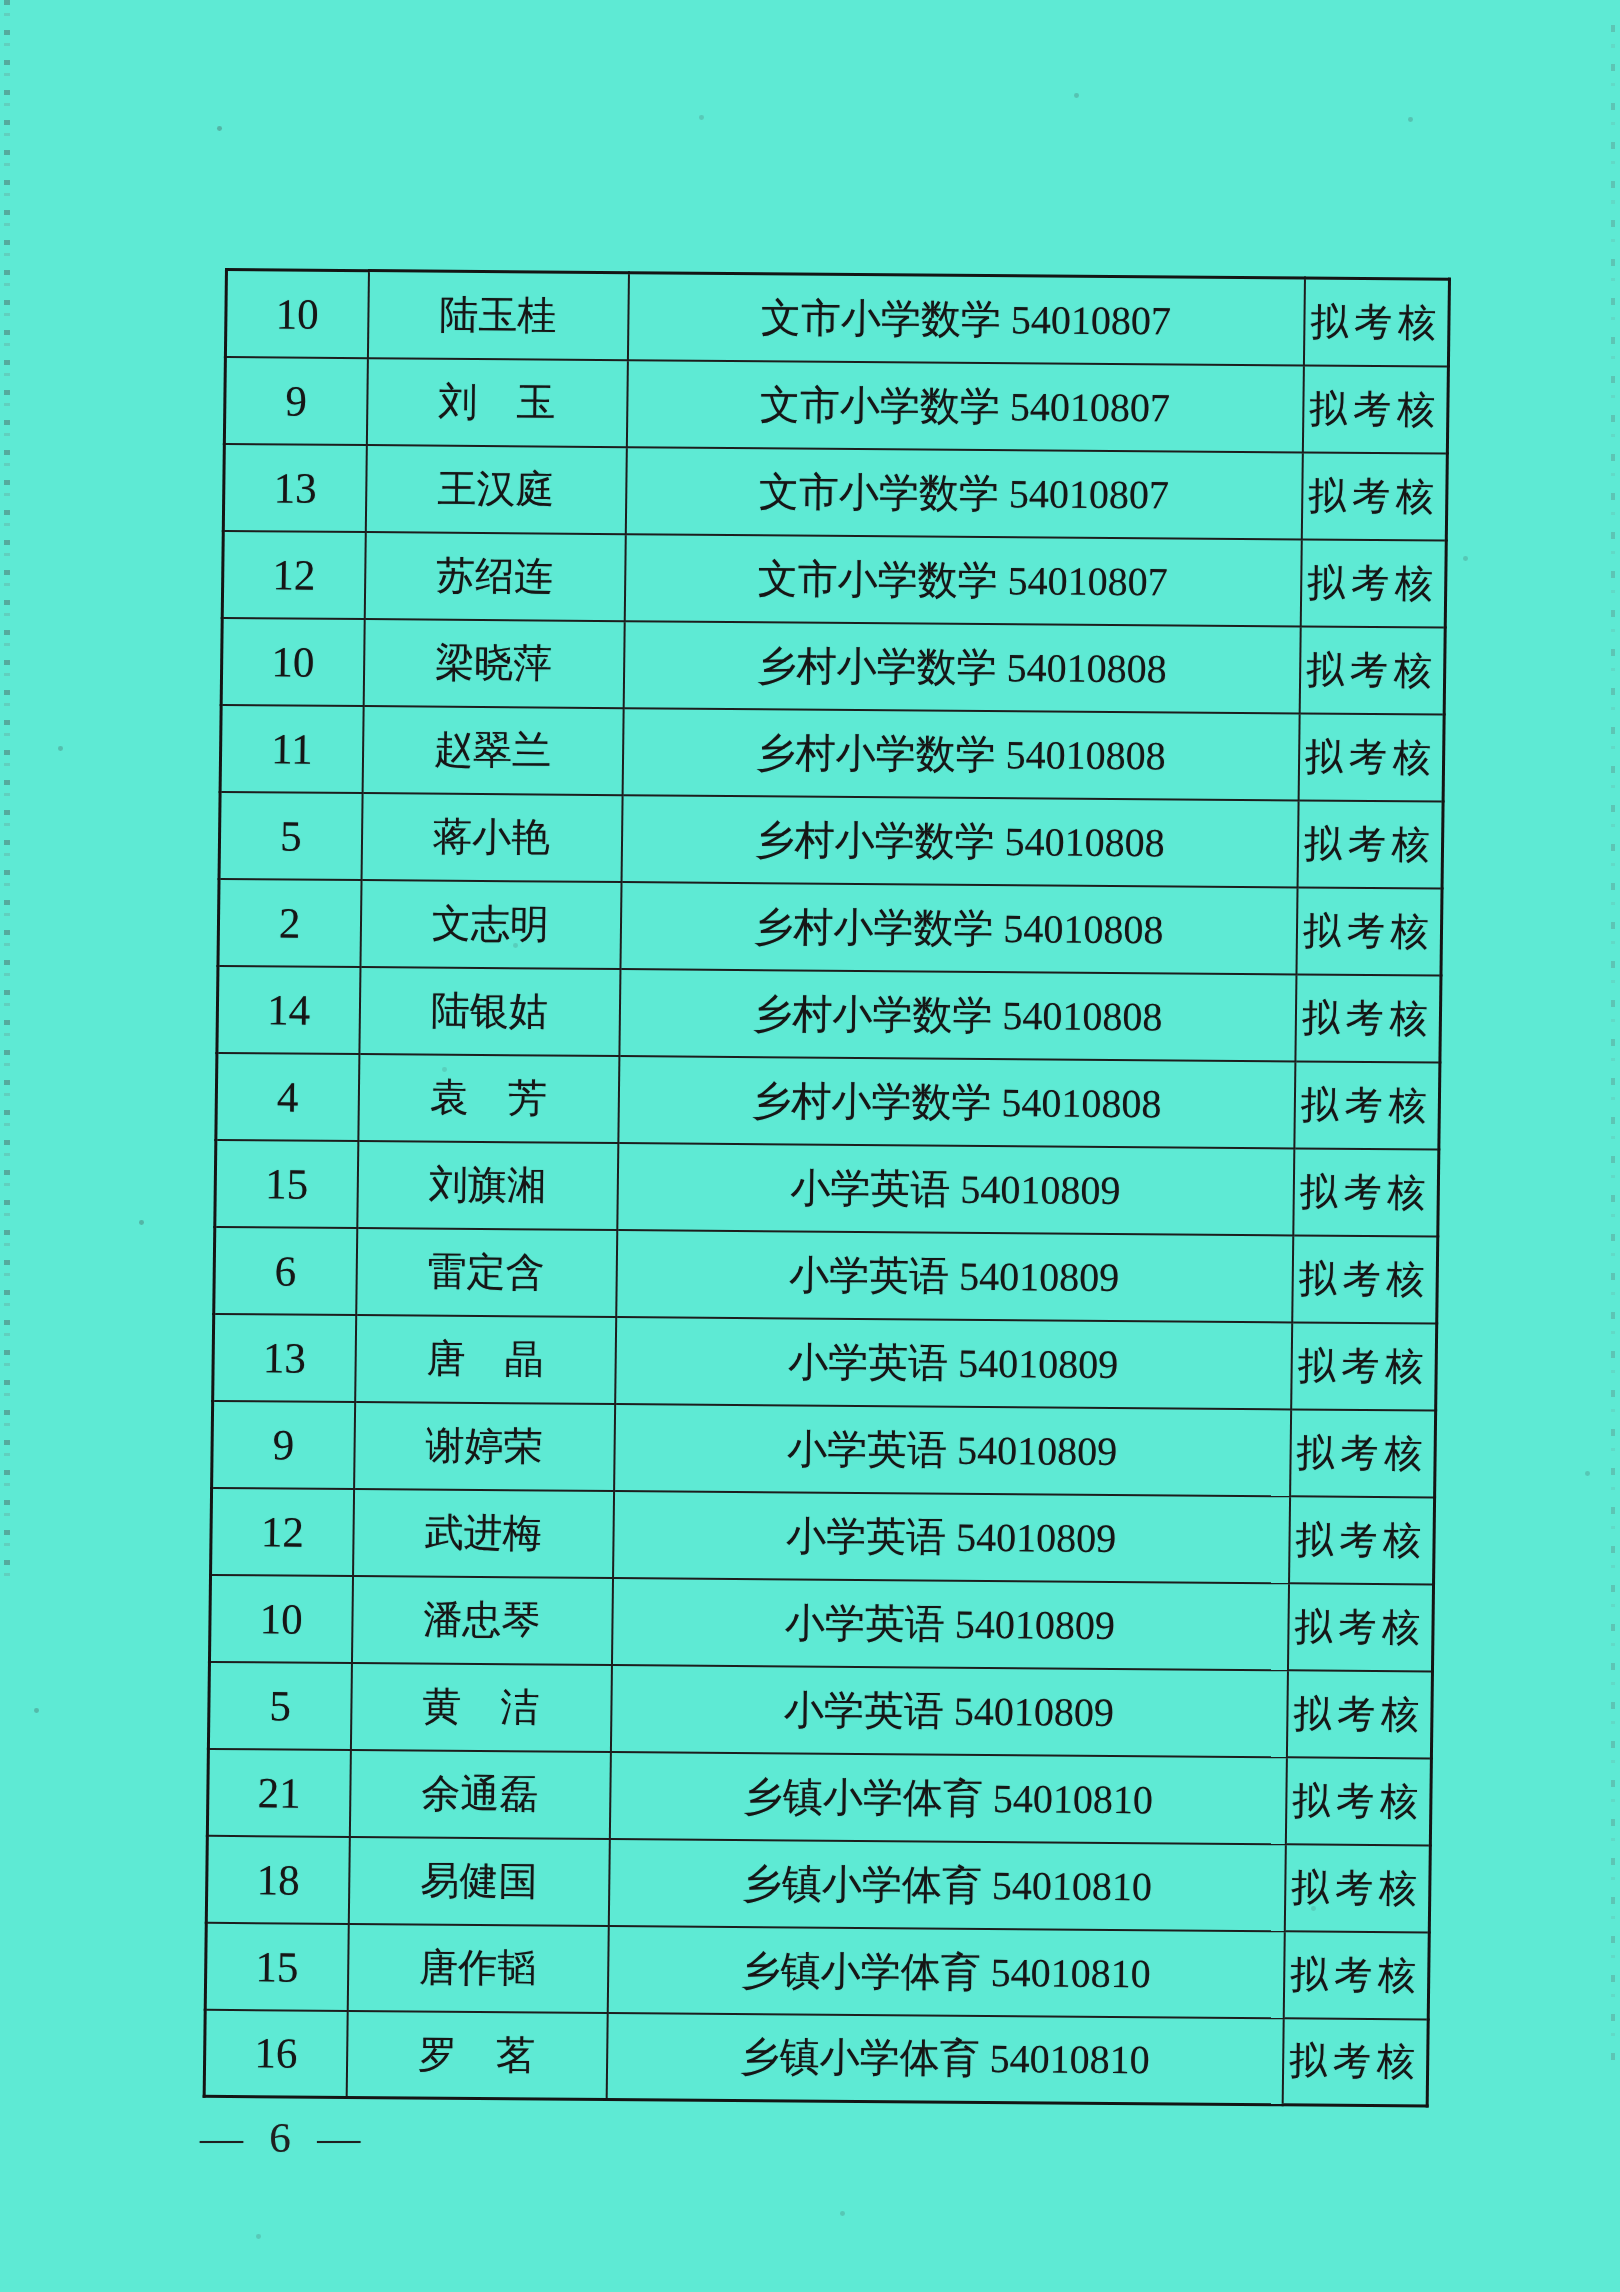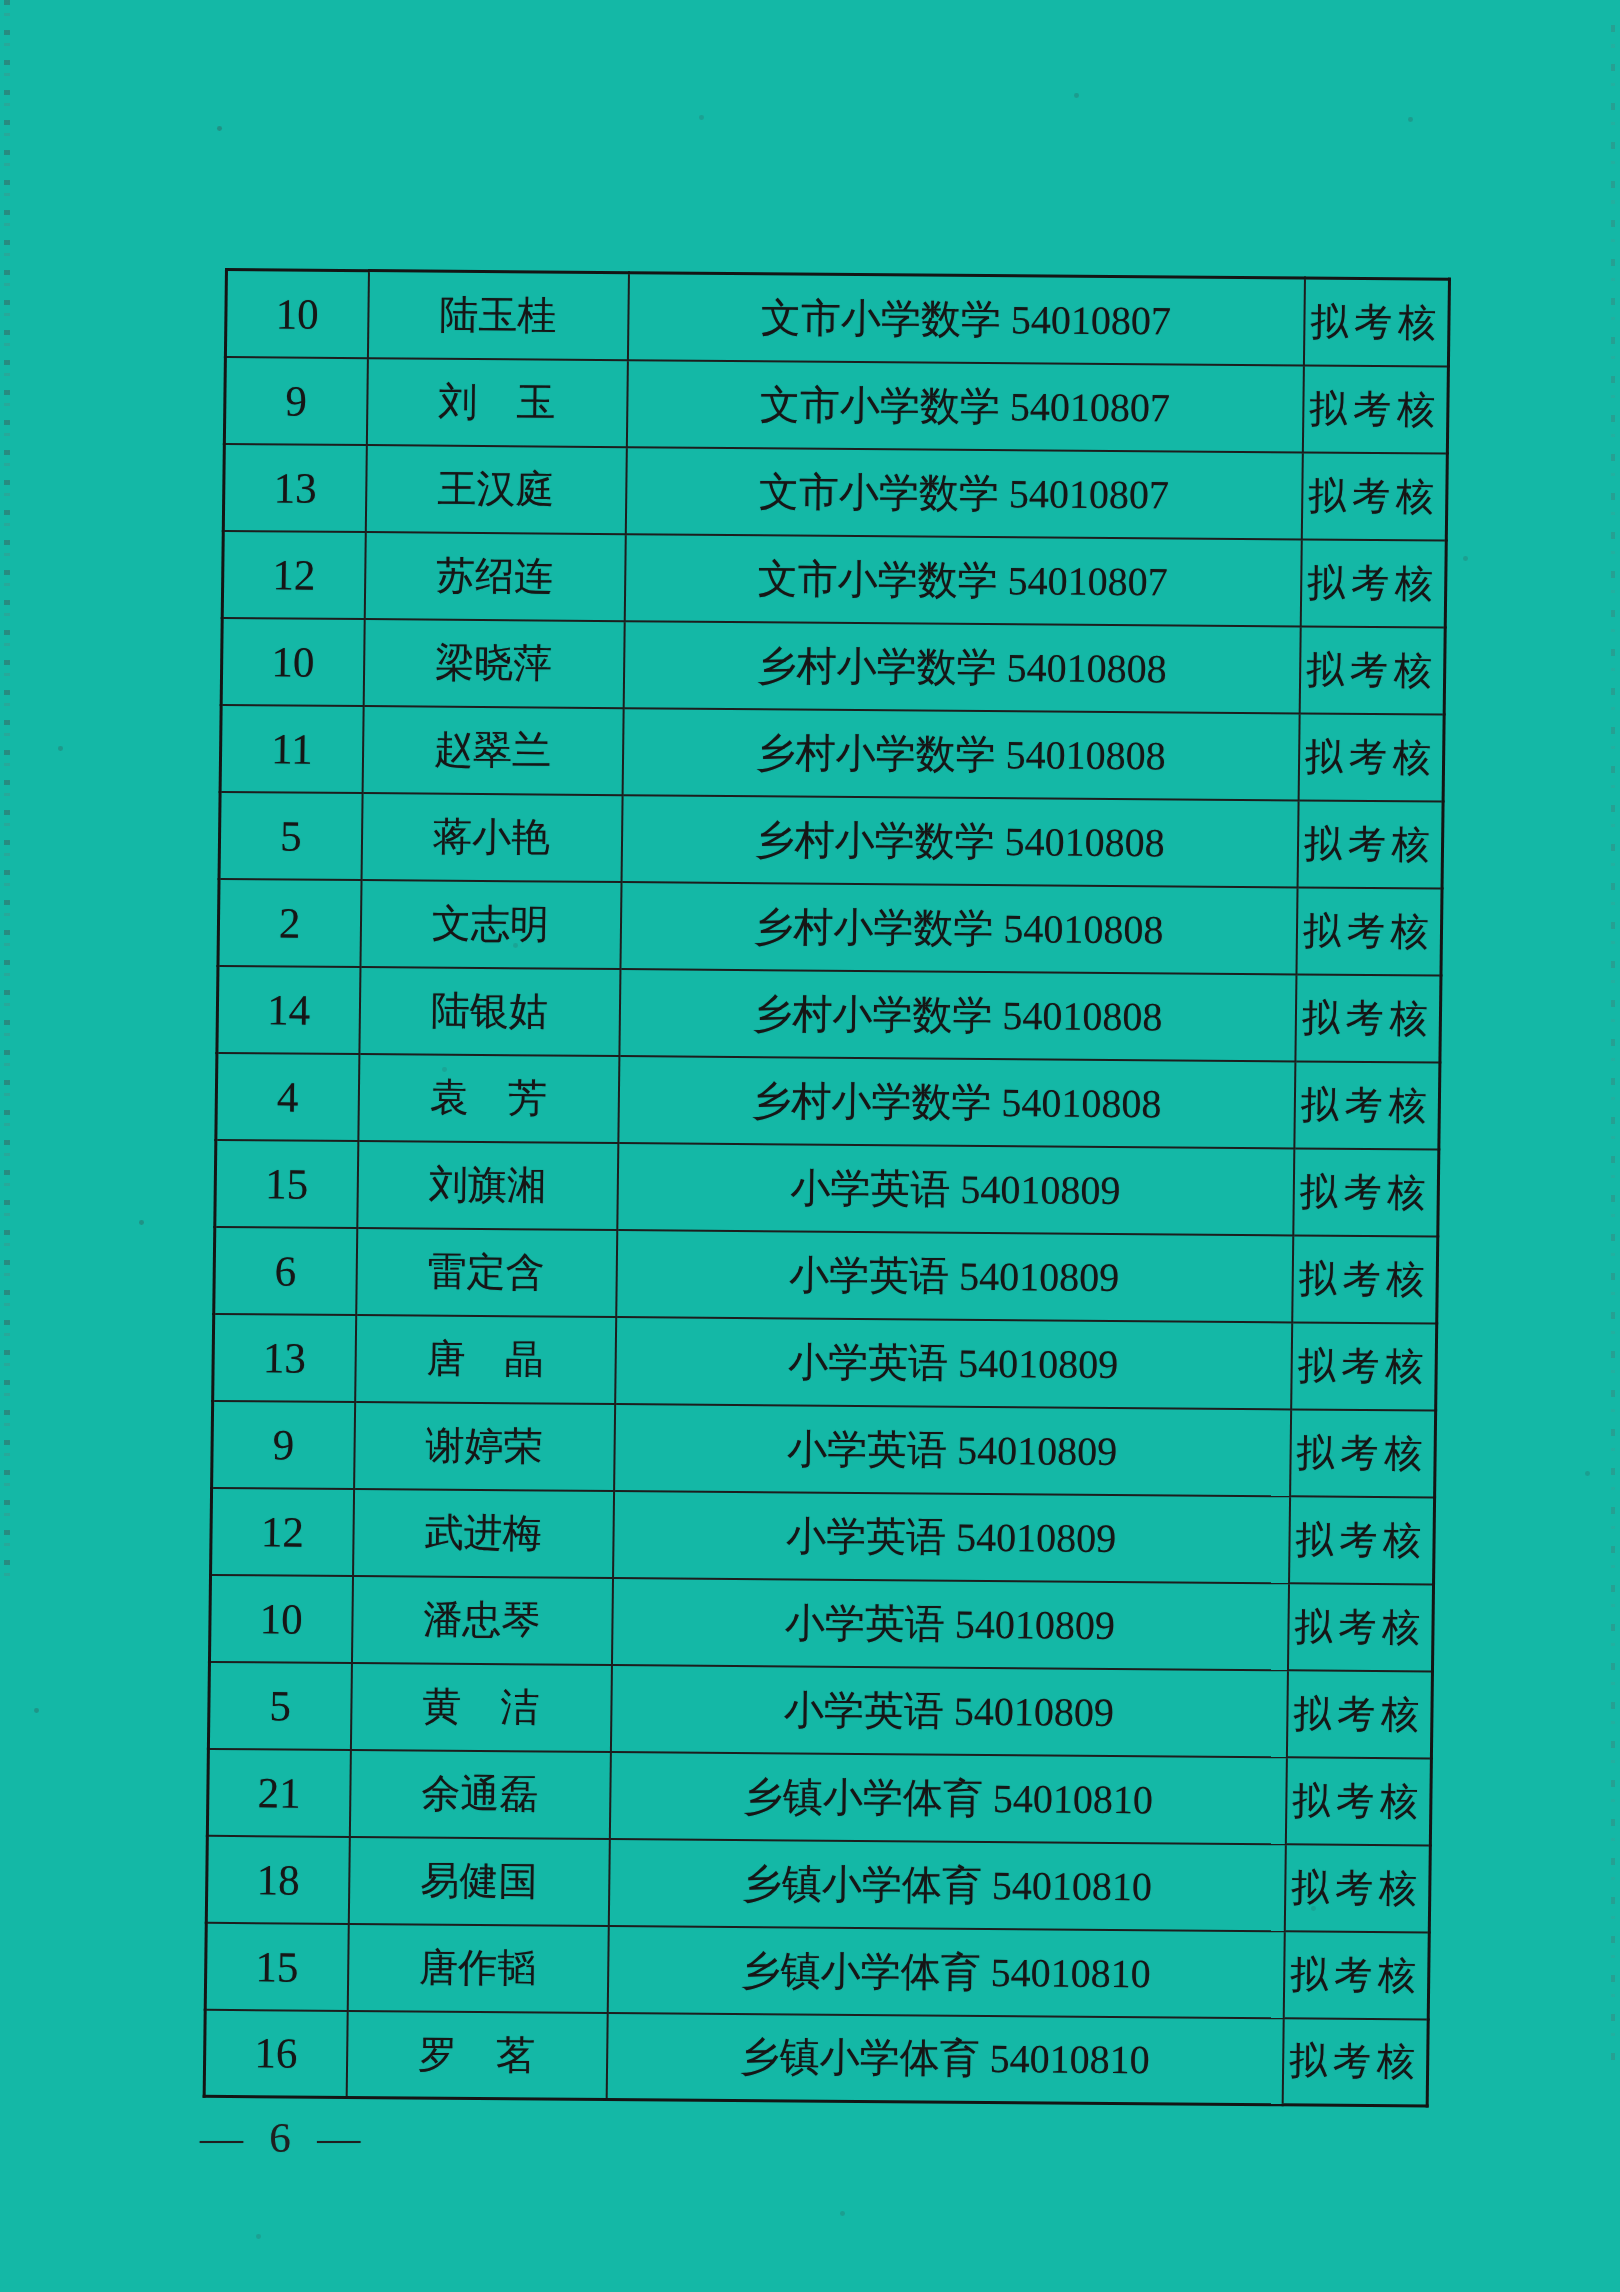--- a/index.html
+++ b/index.html
@@ -1,20 +1,20 @@
 <!DOCTYPE html>
 <html><head>
 <meta charset="utf-8">
 <style>
   html, body { margin: 0; padding: 0; background: #e8e8e6; }
   .page {
     position: relative;
     width: 1620px;
     height: 2293px;
-    background: #14b8a6;
+    background: #5eead4;
     overflow: hidden;
     font-family: "Liberation Serif", "DejaVu Serif", serif;
     color: #161616;
   }
   
   table.roster {
     position: absolute;
     left: 225px;
     top: 268px;
     width: 1223px;

